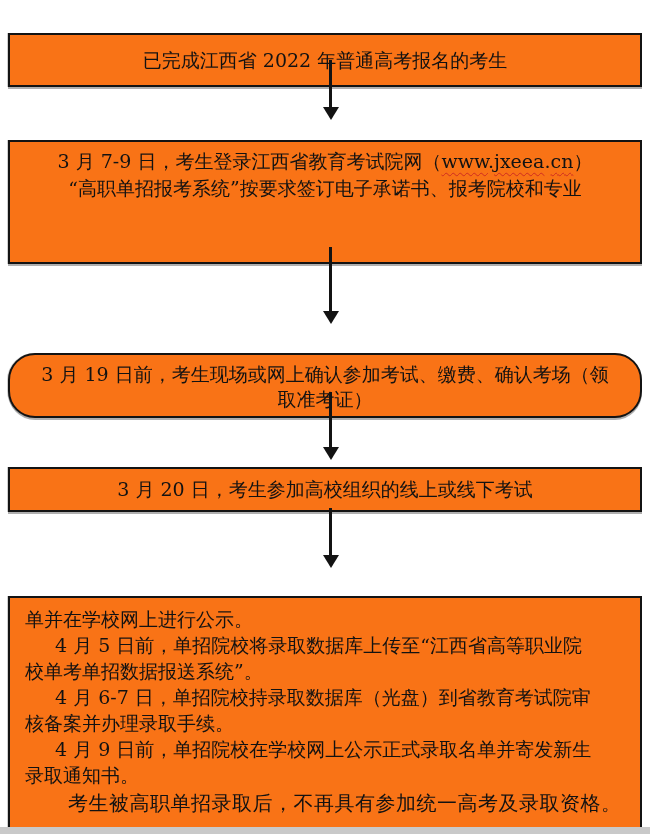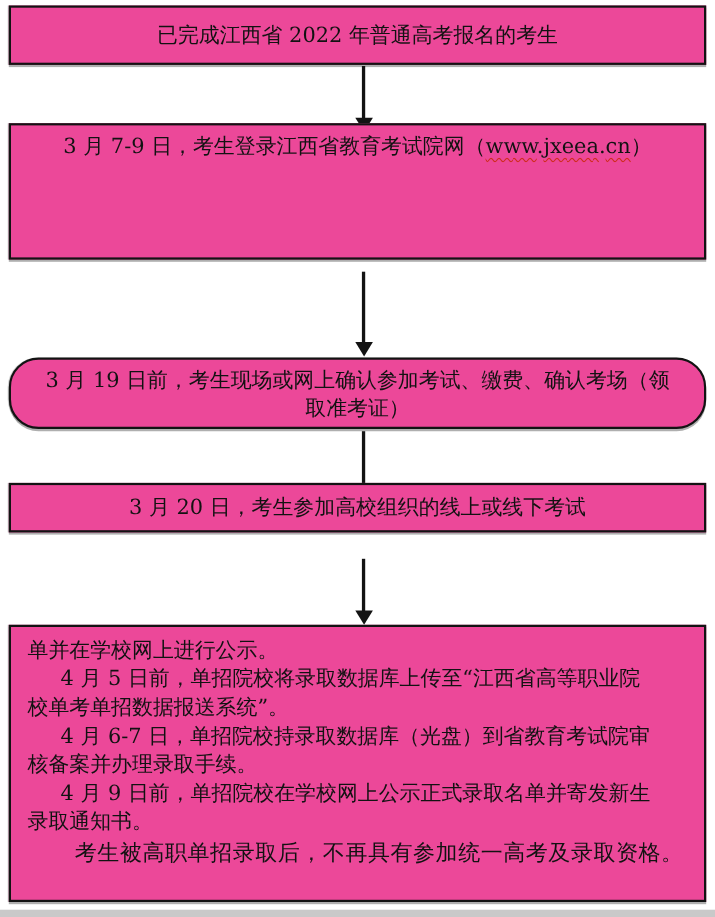--- a/index.html
+++ b/index.html
@@ -19,24 +19,25 @@
     position: absolute;
     inset: 0;
     background: #ffffff;
   }
   .flow-box {
     position: absolute;
     left: 8px;
     width: 634px;
     box-sizing: border-box;
     border: 2px solid #131313;
-    background: #ec4899;
+    background: #f97316;
     box-shadow: 0 2px 0 rgba(110,110,110,0.55), -1px 0 0 rgba(150,150,150,0.45);
     font-size: 19px;
     line-height: 27px;
+    margin-top: 28px;
   }
   .box1 { top: 5px;   height: 54px; display: flex; align-items: center; justify-content: center; }
   .box2 { top: 112px; height: 124px; padding-top: 6px; }
   .box3 { top: 325px; height: 65px;  padding-top: 7px; line-height: 25px; border-radius: 27px; }
   .box4 { top: 439px; height: 45px;  display: flex; align-items: center; justify-content: center; }
   .box5 { top: 568px; height: 252px; padding: 8px 10px 0 10px; line-height: 26px; text-align: left; }
 
   .cline { text-align: center; white-space: nowrap; }
   .spacer { height: 21px; }
 
@@ -100,20 +101,21 @@
   </div>
 
   <div class="arrow a1">
     <div class="head"></div>
   </div>
 
   <div class="flow-box box2">
     <div class="cline">
       <span>3 月 7-9 日，考生登录江西省教育考试院网（</span><span class="url-word">www</span><span>.</span><span class="url-word">jxeea</span><span>.</span><span class="url-word">cn</span><span>）</span>
     </div>
+    <div class="cline">“高职单招报考系统”按要求签订电子承诺书、报考院校和专业</div>
     <div class="spacer"></div>
   </div>
 
   <div class="arrow a2">
     <div class="head"></div>
   </div>
 
   <div class="flow-box box3">
     <div class="cline">3 月 19 日前，考生现场或网上确认参加考试、缴费、确认考场（领</div>
     <div class="cline">取准考证）</div>

